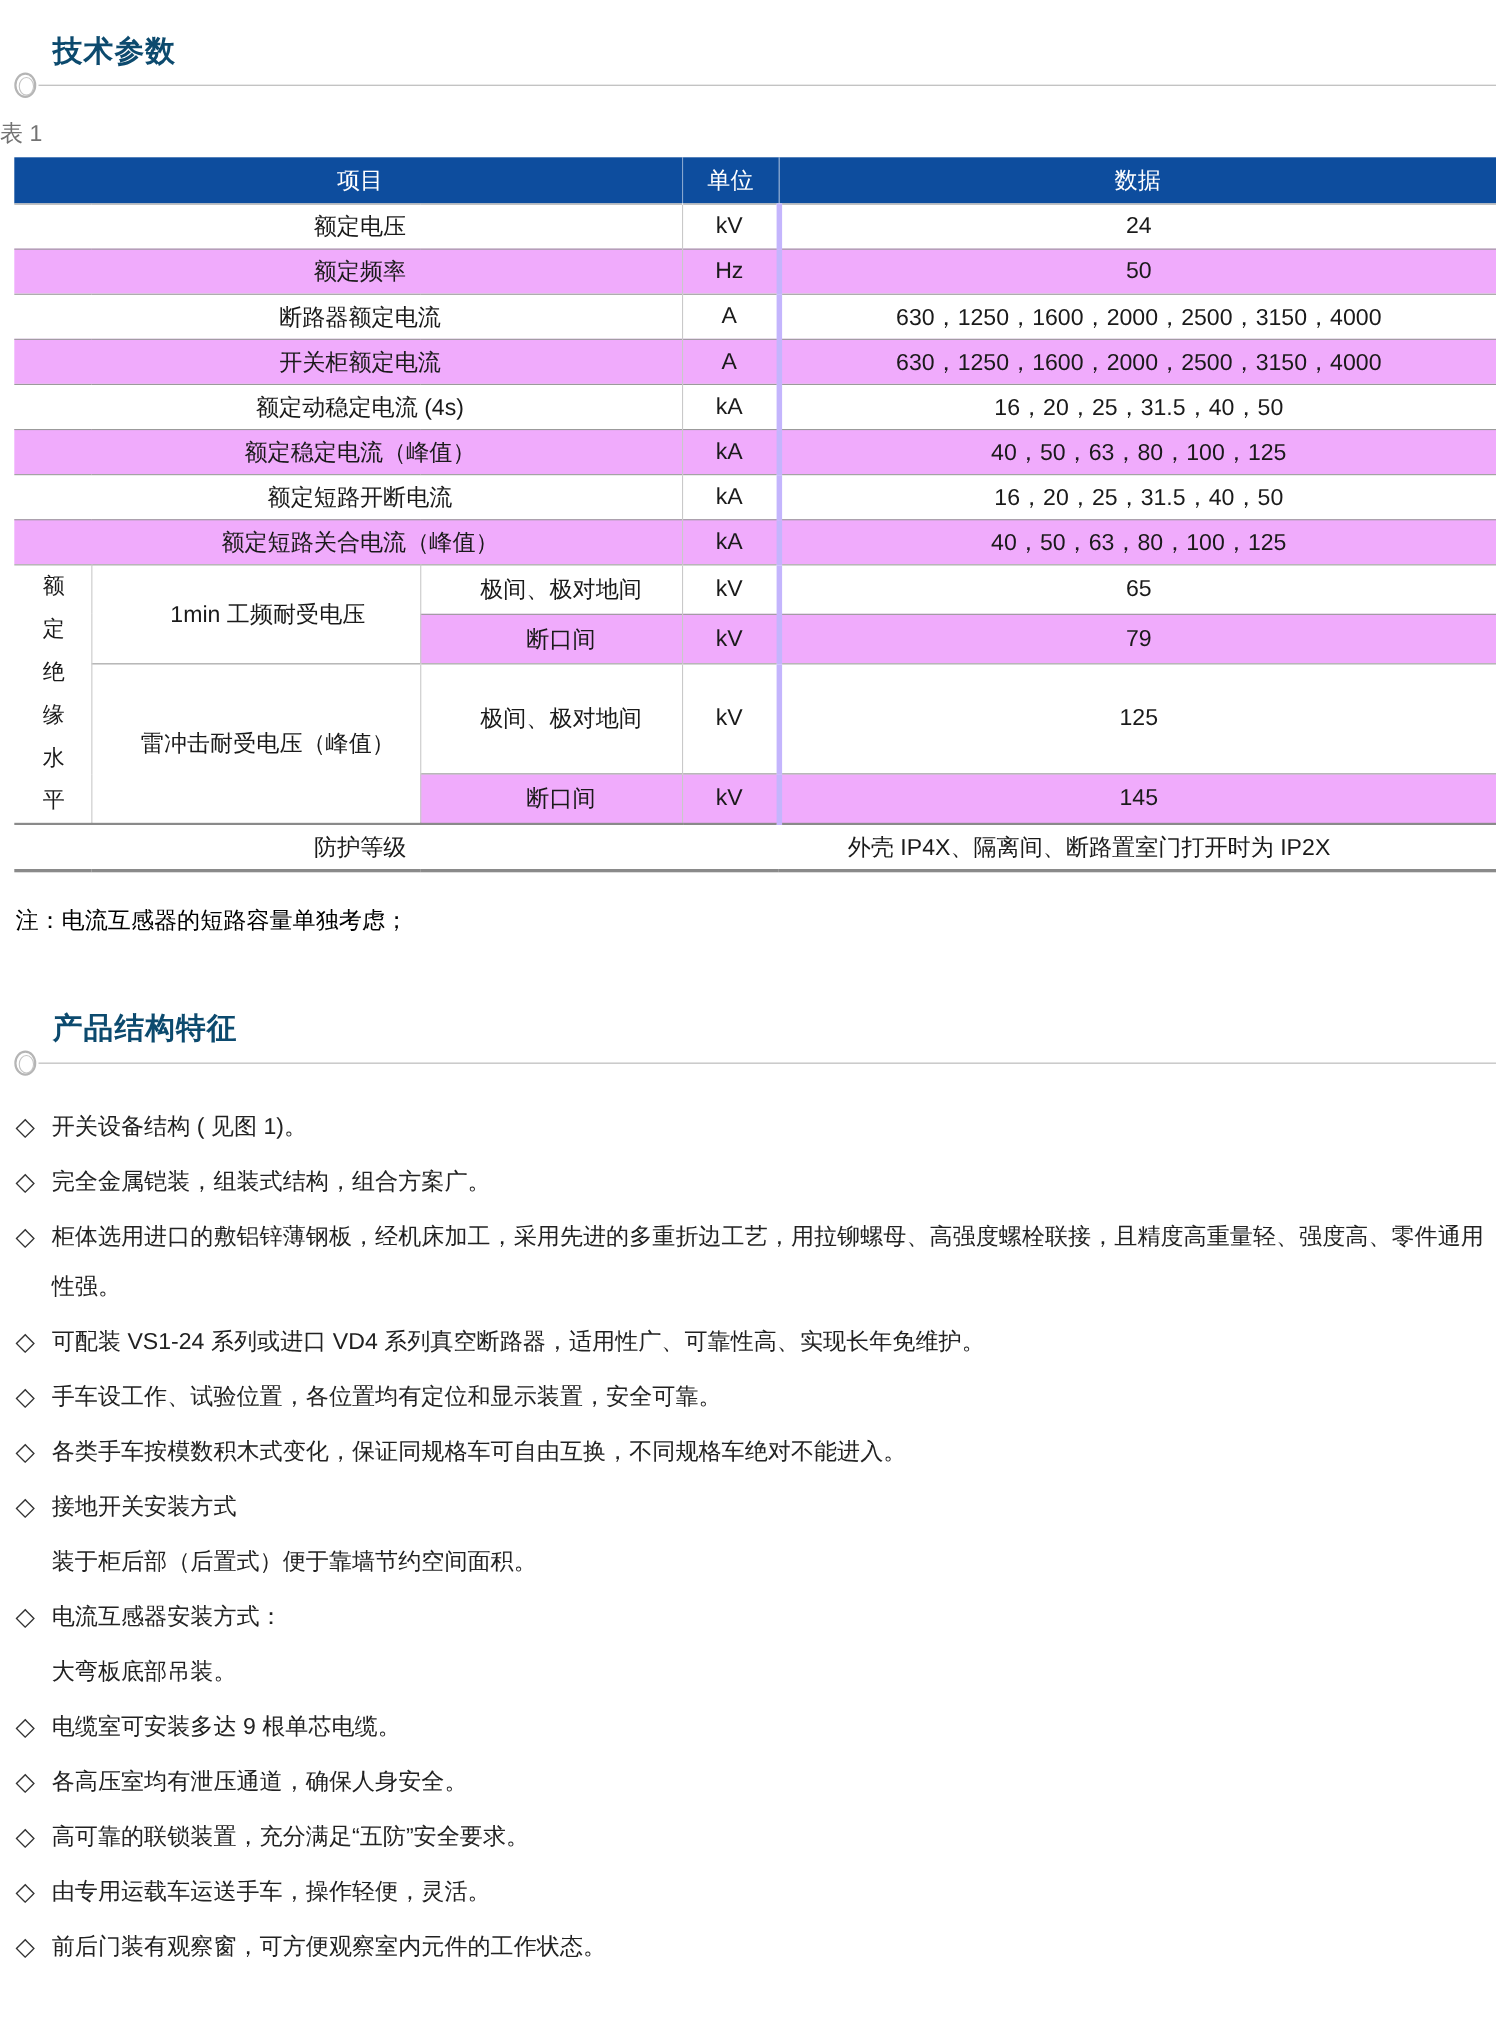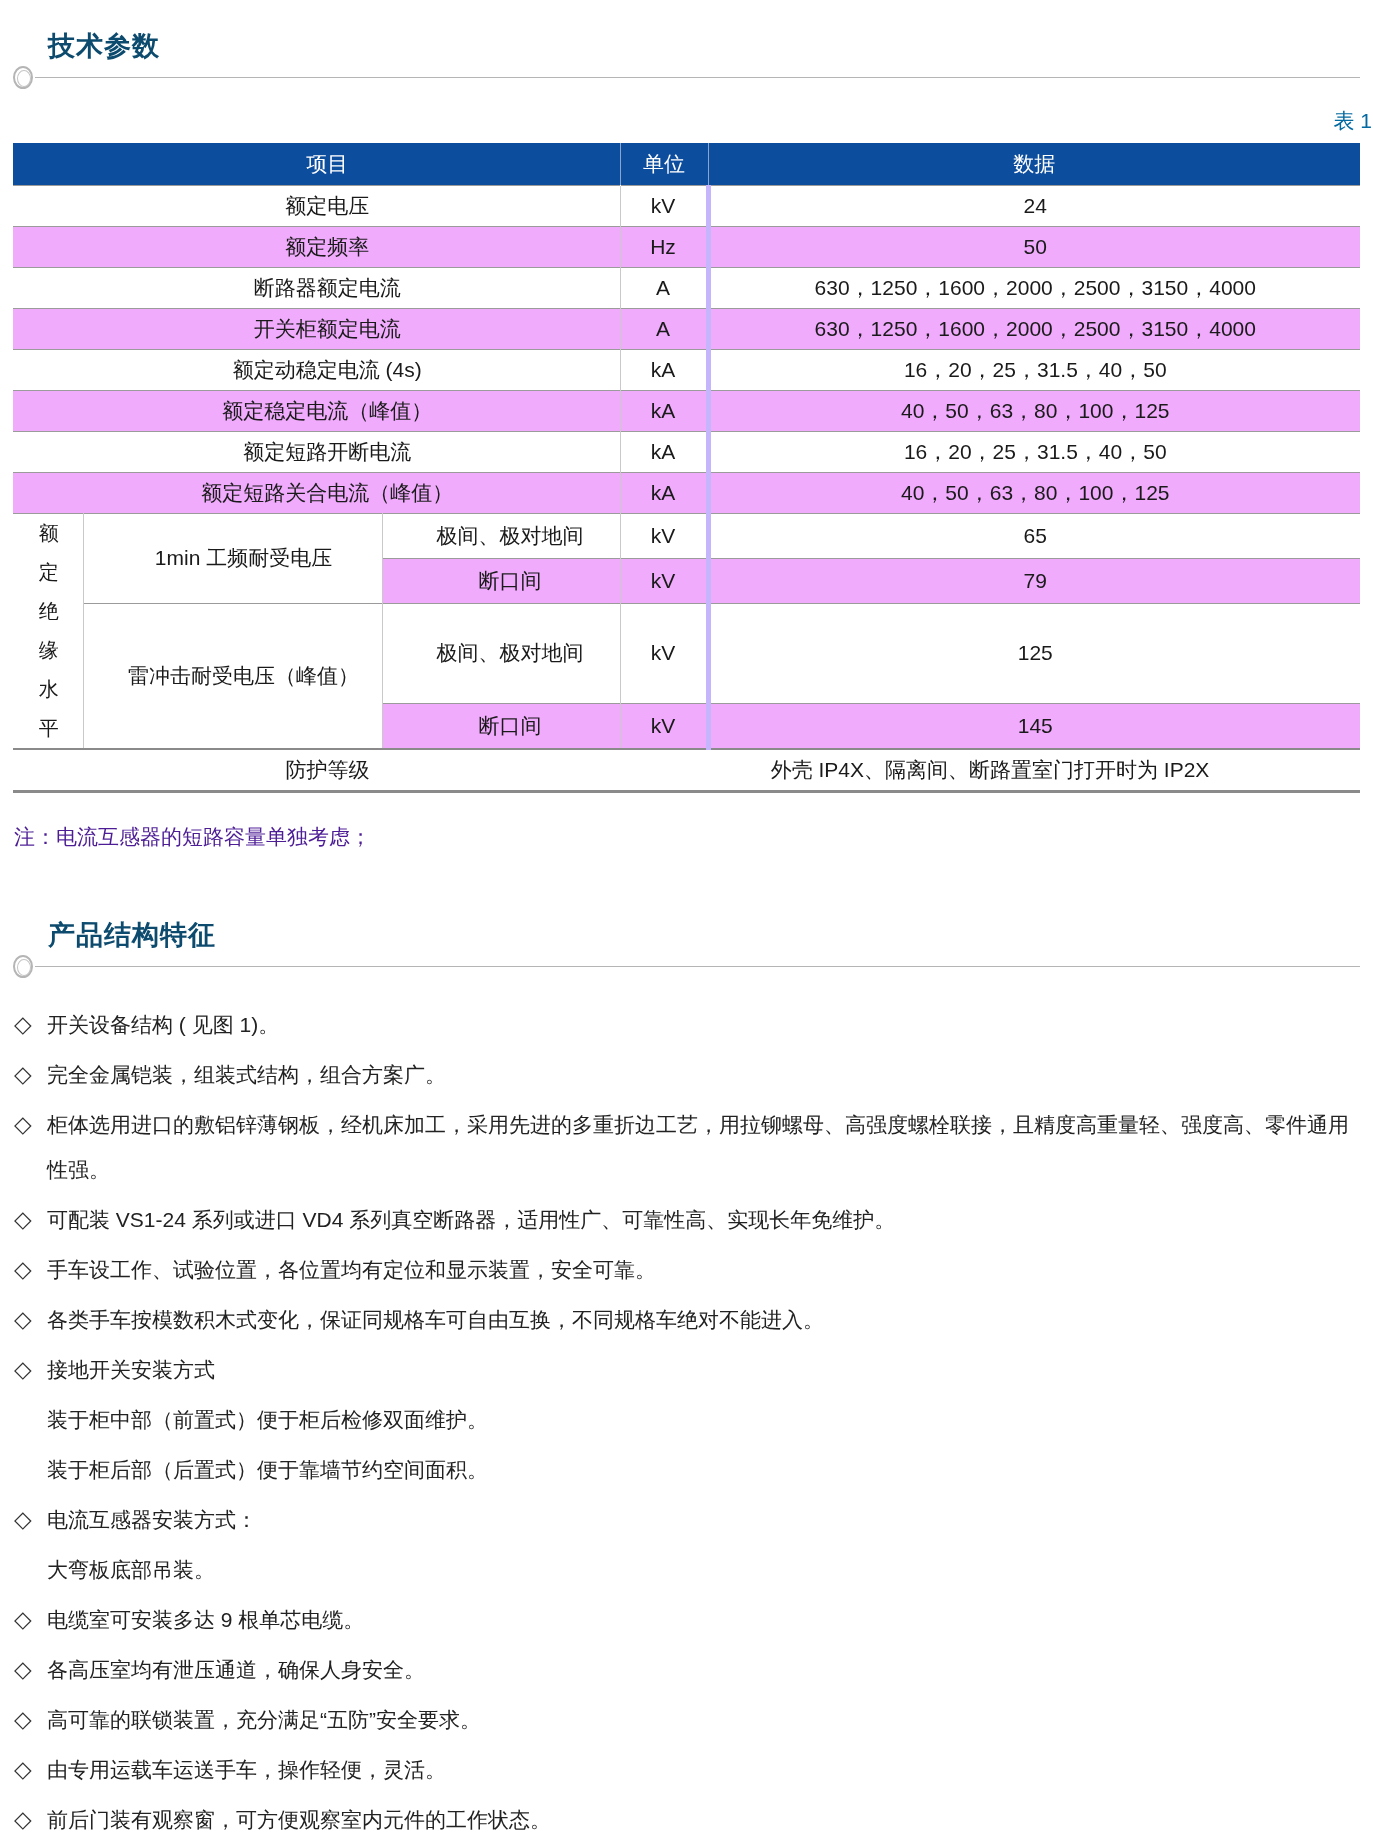--- a/index.html
+++ b/index.html
@@ -23,21 +23,21 @@
     position: absolute; left: 13px; top: 1px; width: 20px; height: 23px;
     border: 2px solid #b5b5b5; border-radius: 50%; background: #fff;
   }
   .ring::after {
     content: ""; position: absolute; left: 2px; top: 2px; width: 12px; height: 15px;
     border: 1px solid #c4c4c4; border-radius: 50%;
   }
   .rule-line { position: absolute; left: 35px; right: 13px; top: 12px; border-top: 1px solid #b5b5b5; }
 
   
-  .table-label { text-align: right; margin: 16px 1px 0 0; font-size: 21px; color: #0369a1; }
+  .table-label { text-align: left; margin: 16px 1px 0 0; font-size: 21px; color: #737373; }
   table.params { border-collapse: collapse; table-layout: fixed; width: 1347px; margin: 8px 0 0 13px; }
   table.params th {
     background: #0d4d9e; color: #ffffff; font-size: 21px; font-weight: normal; height: 42px;
   }
   th.h-item { text-align: center; padding-left: 22px; }
   th.h-unit, th.h-data { text-align: center; border-left: 1px solid rgba(255,255,255,0.5); margin-left: 44px; }
   table.params td {
     font-size: 21px; height: 41px; text-align: center;
     border-top: 1px solid #9b9b9b; background: #ffffff;
   }
@@ -47,21 +47,21 @@
   tr.ins td { height: 45px; }
   td.ins-label { border-right: 1px solid #c9c9c9; background: #ffffff; }
   .vtext {
     display: inline-block; width: 22px; font-size: 20px; line-height: 39px;
     word-break: break-all; text-align: right;
   }
   td.ins-type { border-right: 1px solid #c9c9c9; text-align: left; padding-left: 22px; background: #ffffff; }
   td.ins-scope { text-align: left; padding-left: 18px; }
   tr.prot td { border-top: 2px solid #8a8a8a; border-bottom: 3px solid #8a8a8a; height: 43px; }
 
-  .note { margin: 30px 0 0 14px; font-size: 21px; color: #4c1d95; }
+  .note { margin: 30px 0 0 14px; font-size: 21px; color: #000000; }
 
   
   .feats { margin: 22px 13px 0 14px; }
   .feat-line { display: flex; font-size: 21px; line-height: 45px; margin-bottom: 5px; color: #222; }
   .fmark { width: 33px; flex: none; font-size: 23px; color: #333; }
   .ftext { flex: 1; }
 </style>
 </head>
 <body>
 
@@ -201,24 +201,20 @@
     <div class="feat-line">
         <span class="fmark">◇</span>
         <span class="ftext">各类手车按模数积木式变化，保证同规格车可自由互换，不同规格车绝对不能进入。</span>
       </div>
     <div class="feat-line">
         <span class="fmark">◇</span>
         <span class="ftext">接地开关安装方式</span>
       </div>
     <div class="feat-line">
         <span class="fmark"></span>
-        <span class="ftext">装于柜中部（前置式）便于柜后检修双面维护。</span>
-      </div>
-    <div class="feat-line">
-        <span class="fmark"></span>
         <span class="ftext">装于柜后部（后置式）便于靠墙节约空间面积。</span>
       </div>
     <div class="feat-line">
         <span class="fmark">◇</span>
         <span class="ftext">电流互感器安装方式：</span>
       </div>
     <div class="feat-line">
         <span class="fmark"></span>
         <span class="ftext">大弯板底部吊装。</span>
       </div>

